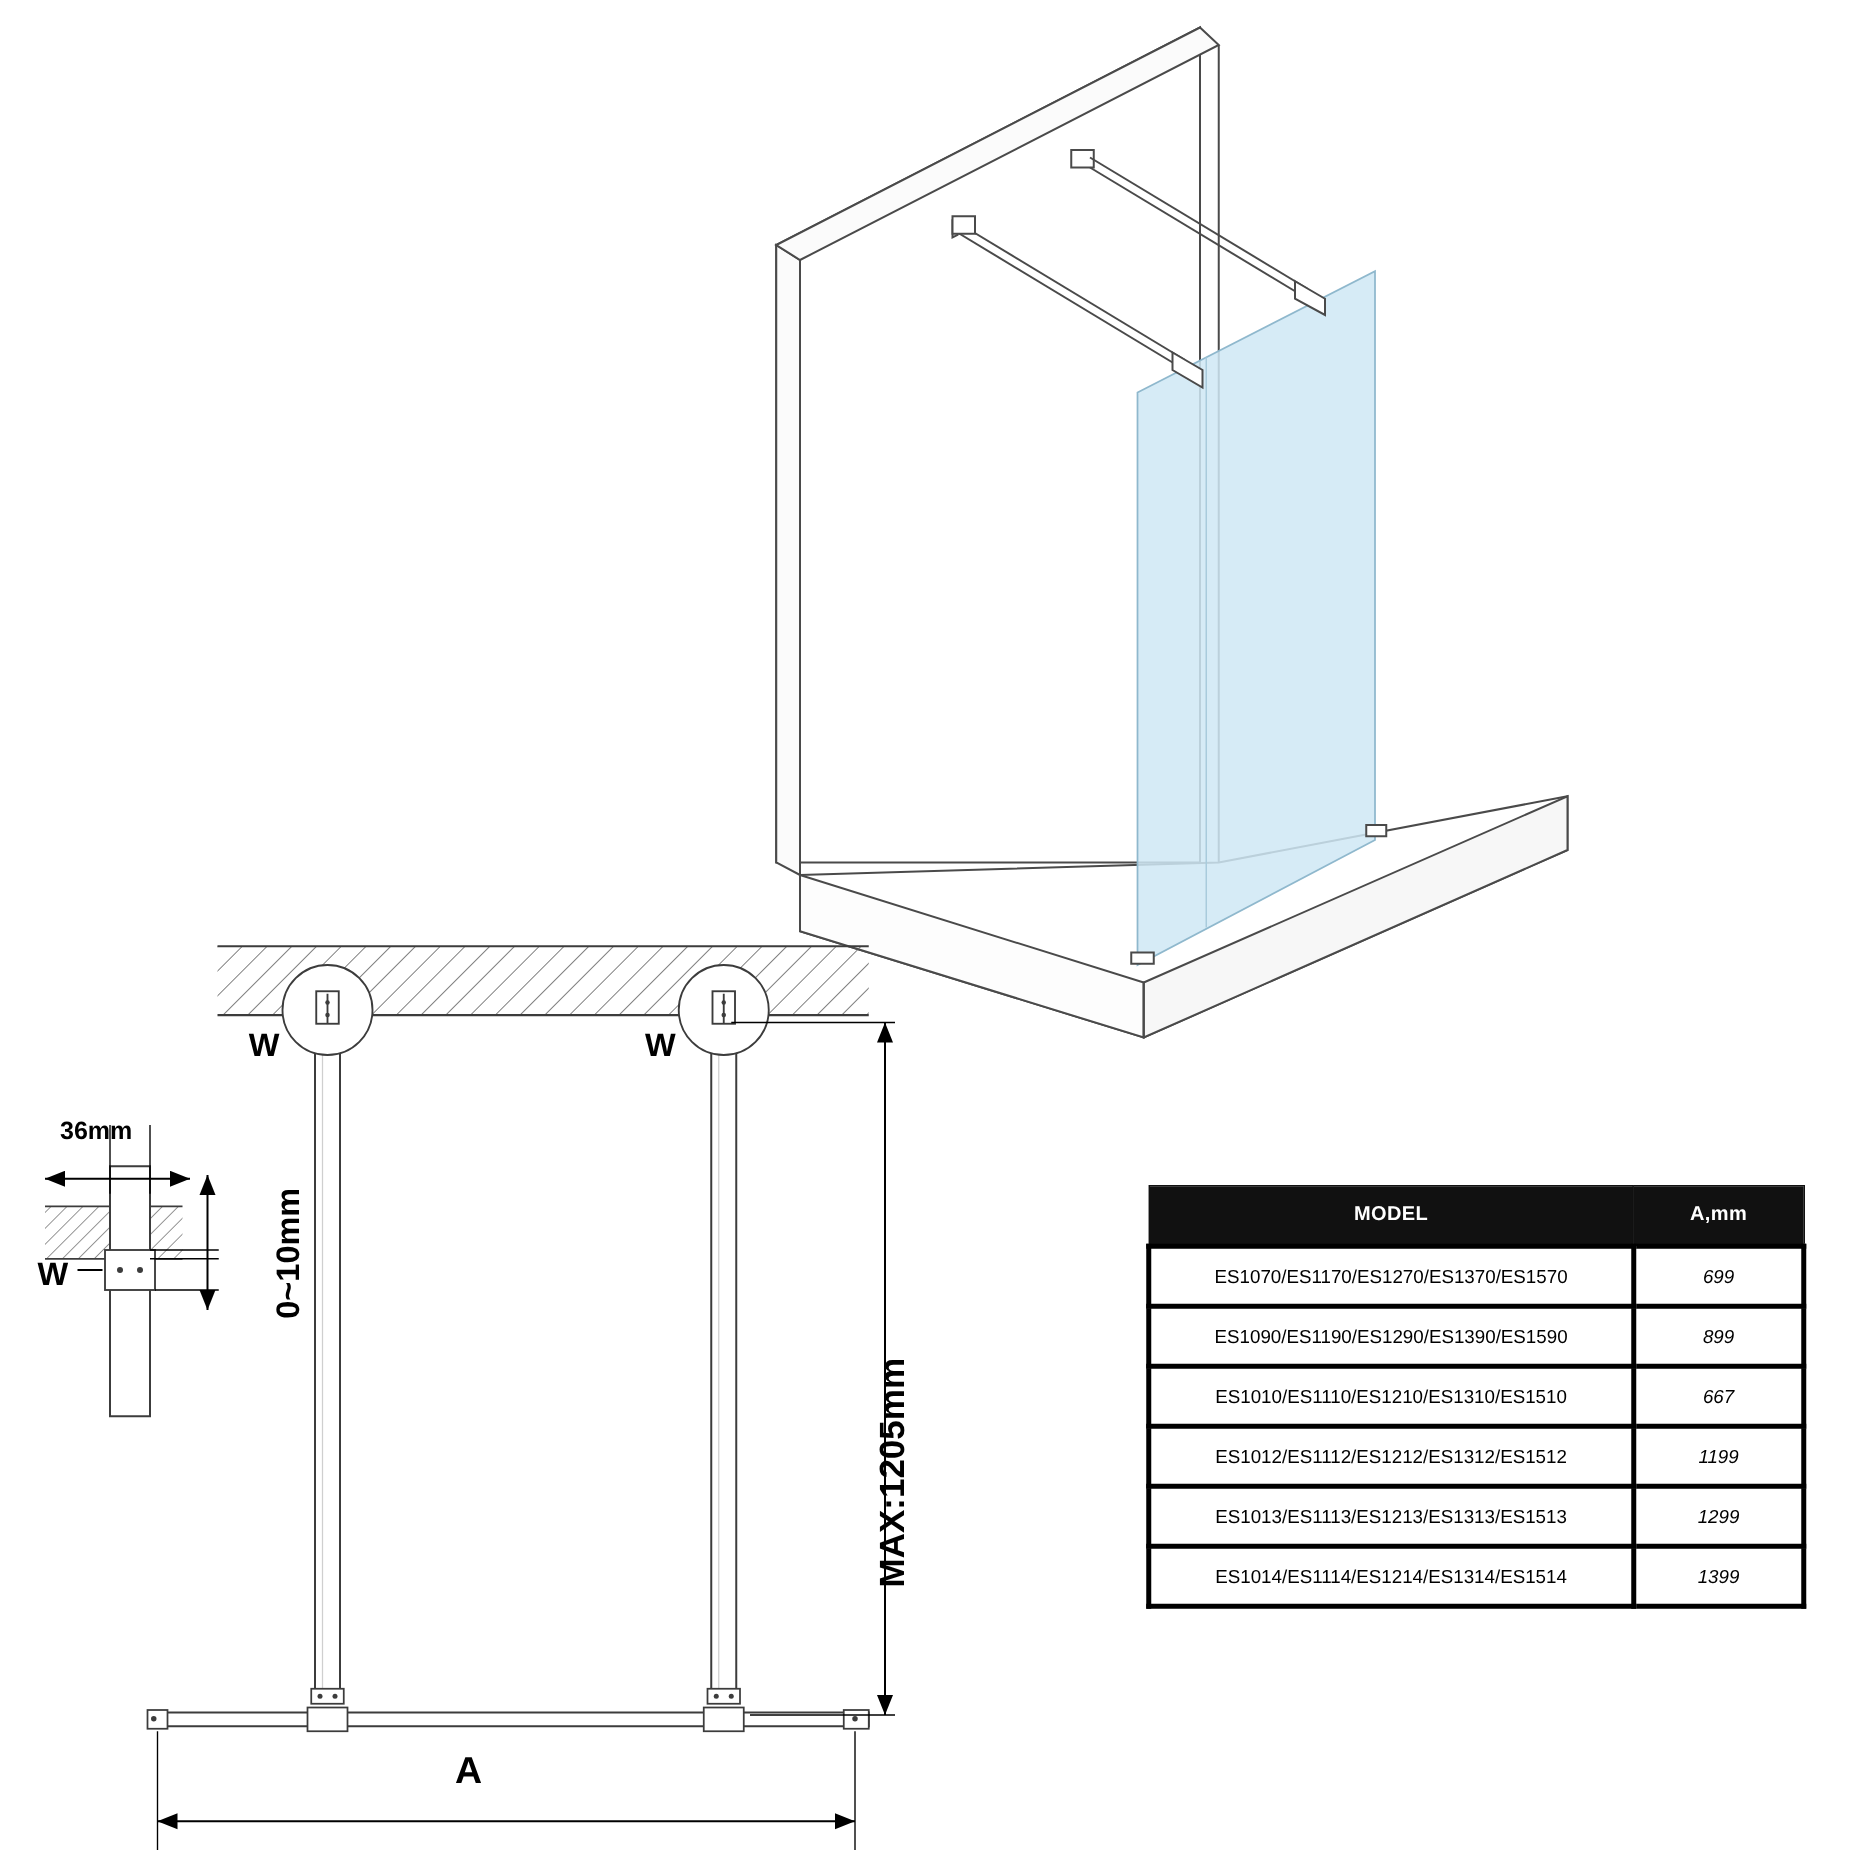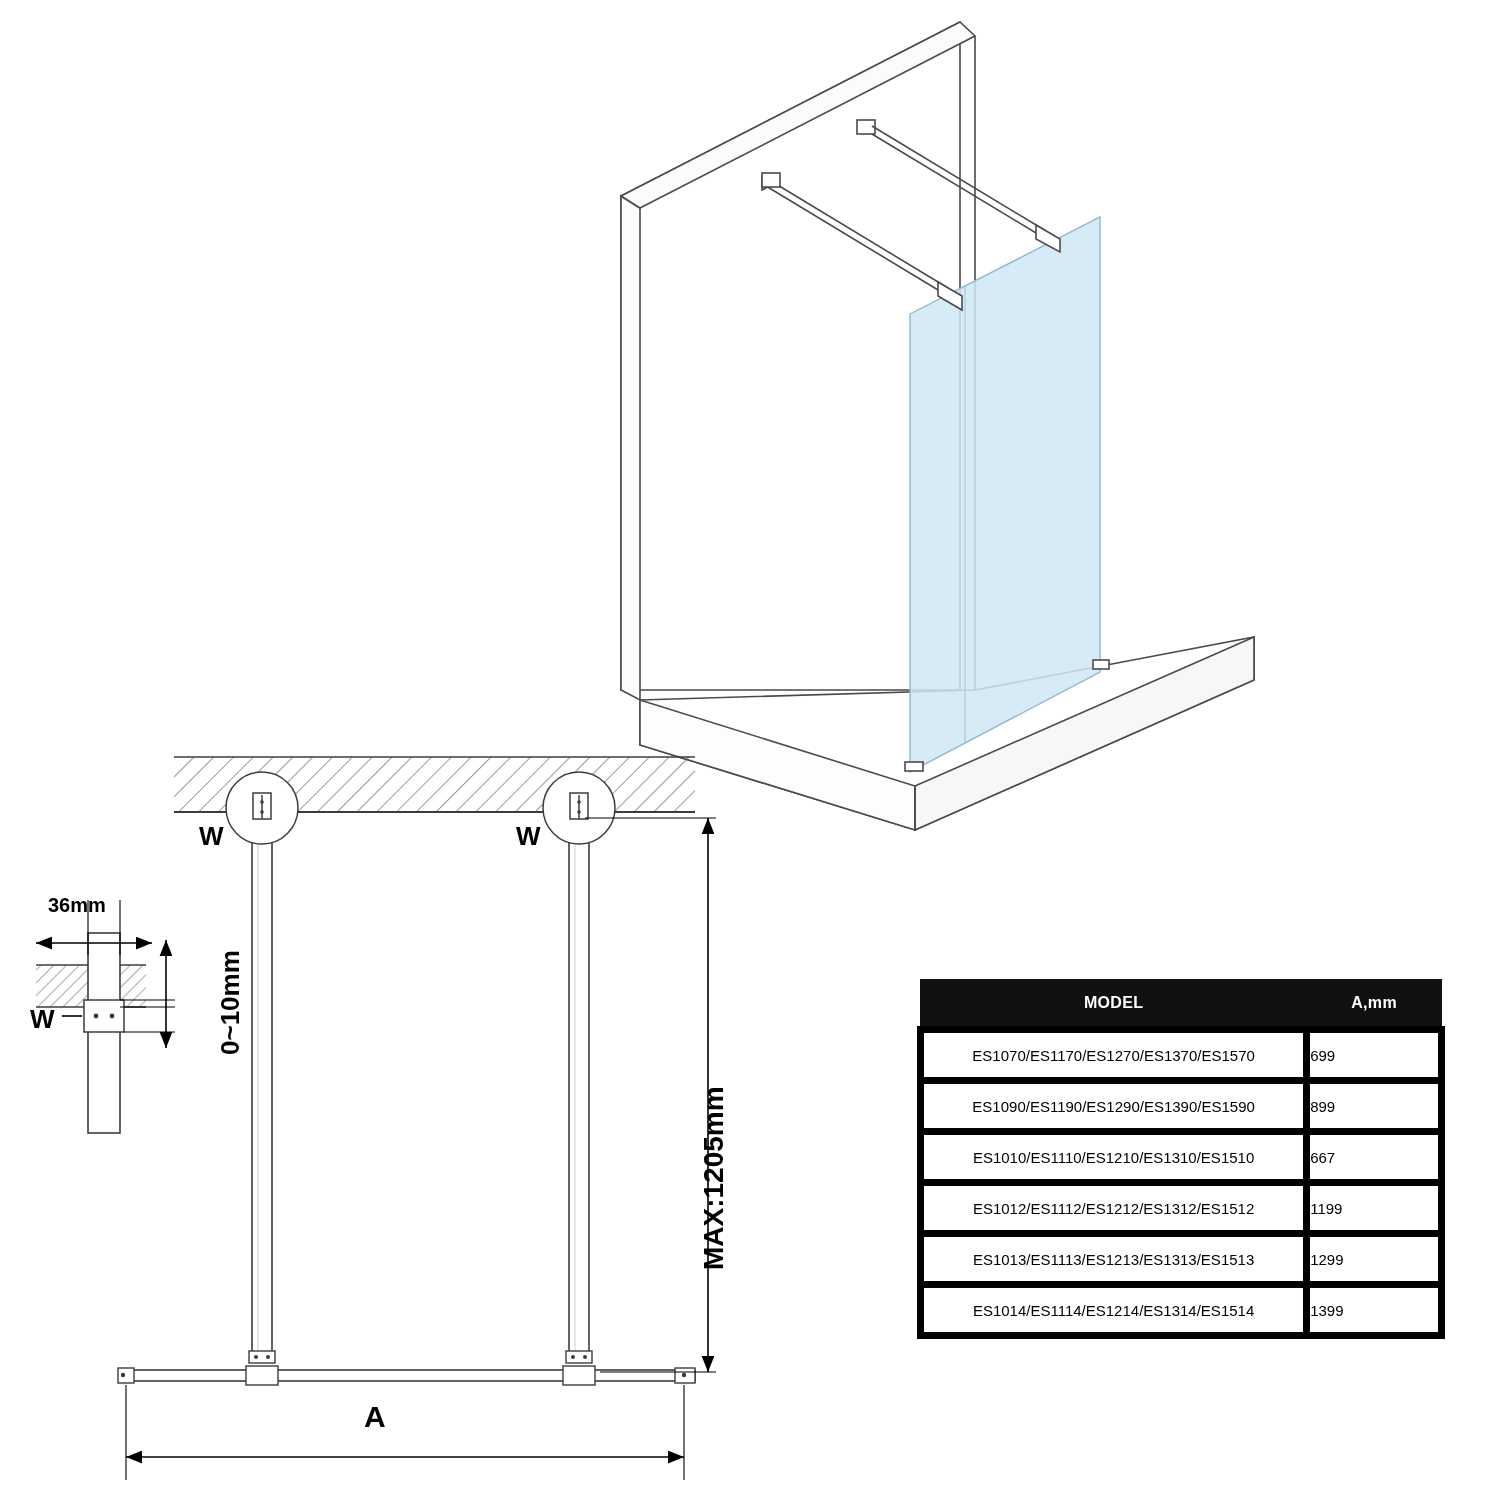--- a/index.html
+++ b/index.html
@@ -11,50 +11,51 @@
     overflow:hidden;
     color:#000;
   }
   .stage{position:absolute;left:0;top:0;width:1500px;height:1500px;}
   svg{display:block;}
   .lbl{position:absolute;font-weight:bold;}
 
   
   #spec-table{
     position:absolute;
-    left:917px;top:979px;
+    left:917px;top:948px;
     width:528px;
     border-collapse:collapse;
     font-size:15px;
   }
   #spec-table th, #spec-table td{
-    border:7px solid #000000;
+    border:4px solid #000000;
     padding:0;
     height:44px;
     vertical-align:middle;
   }
   #spec-table thead th{
     background:#111111;
     color:#ffffff;
     font-size:16px;
     font-weight:bold;
     letter-spacing:.3px;
     height:46px;
     border:1px solid #111111;
   }
   #spec-table td.model{
     text-align:center;
     font-size:15px;
     padding-left:2px;padding-right:2px;
     width:388px;
   }
   #spec-table td.val{
-    text-align:left;
+    text-align:center;
     font-size:15px;
     width:140px;
+    font-style:italic;
   }
   .rot{
     transform:rotate(-90deg);
     transform-origin:left top;
     white-space:nowrap;
   }
 </style>
 </head>
 <body>
 

